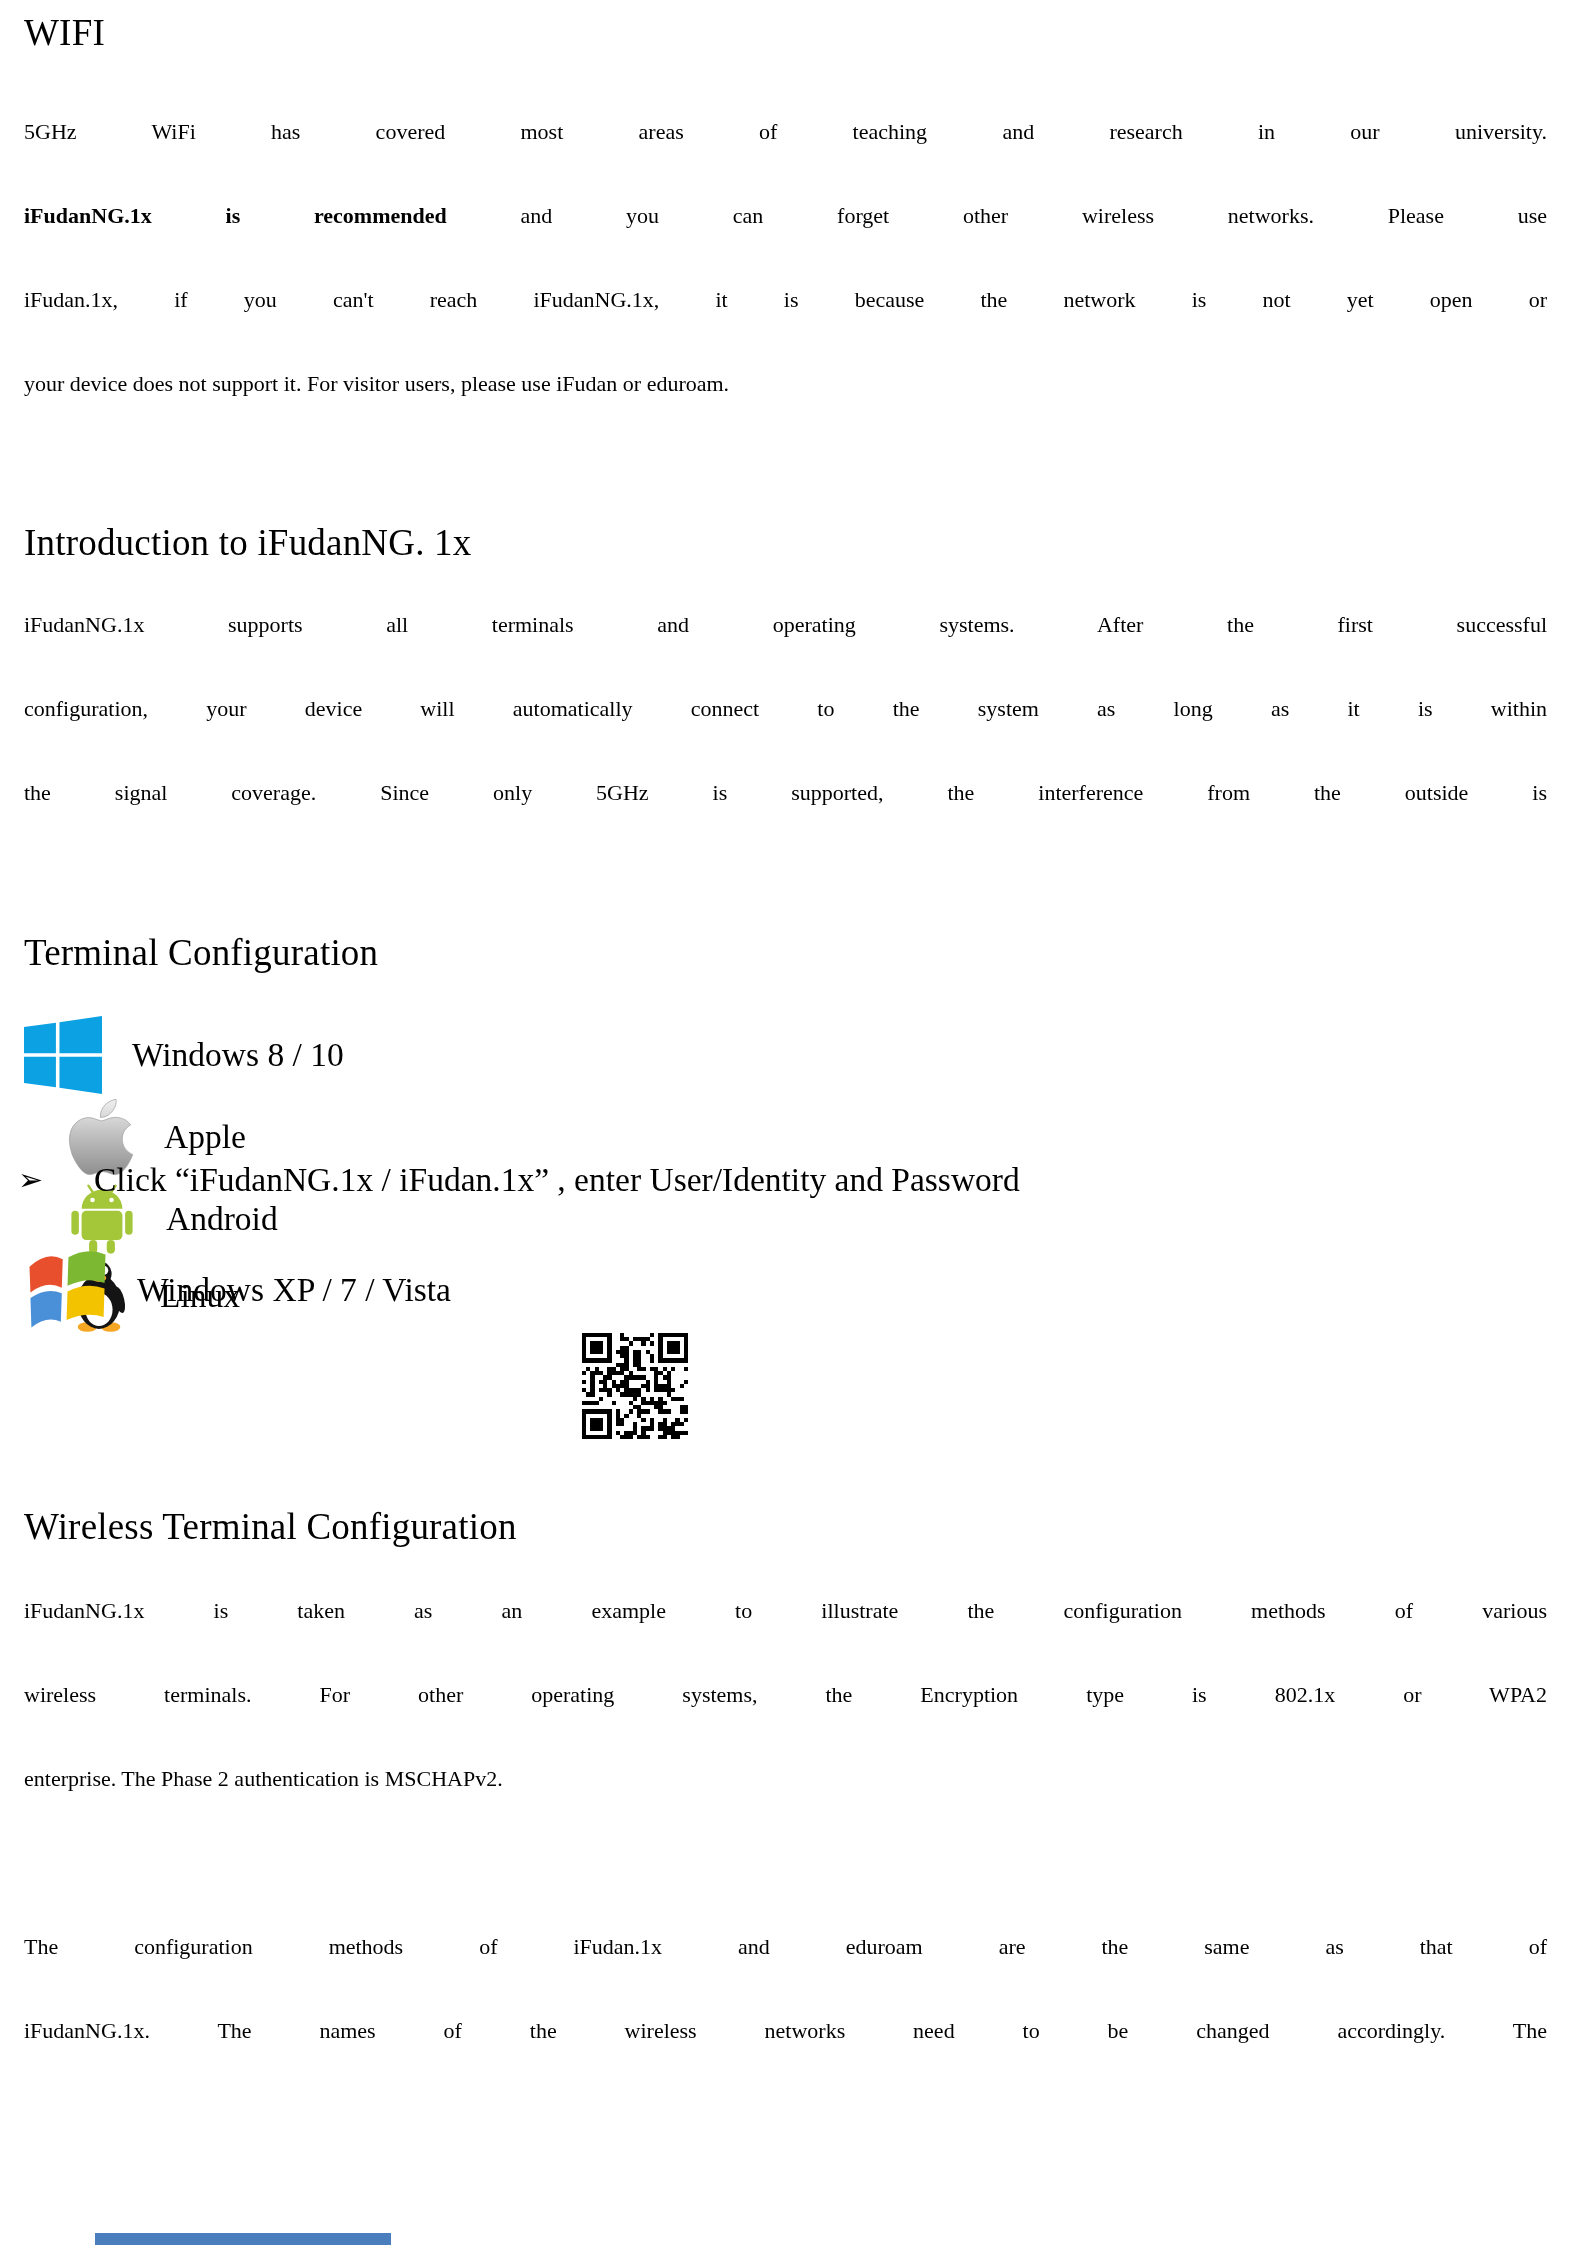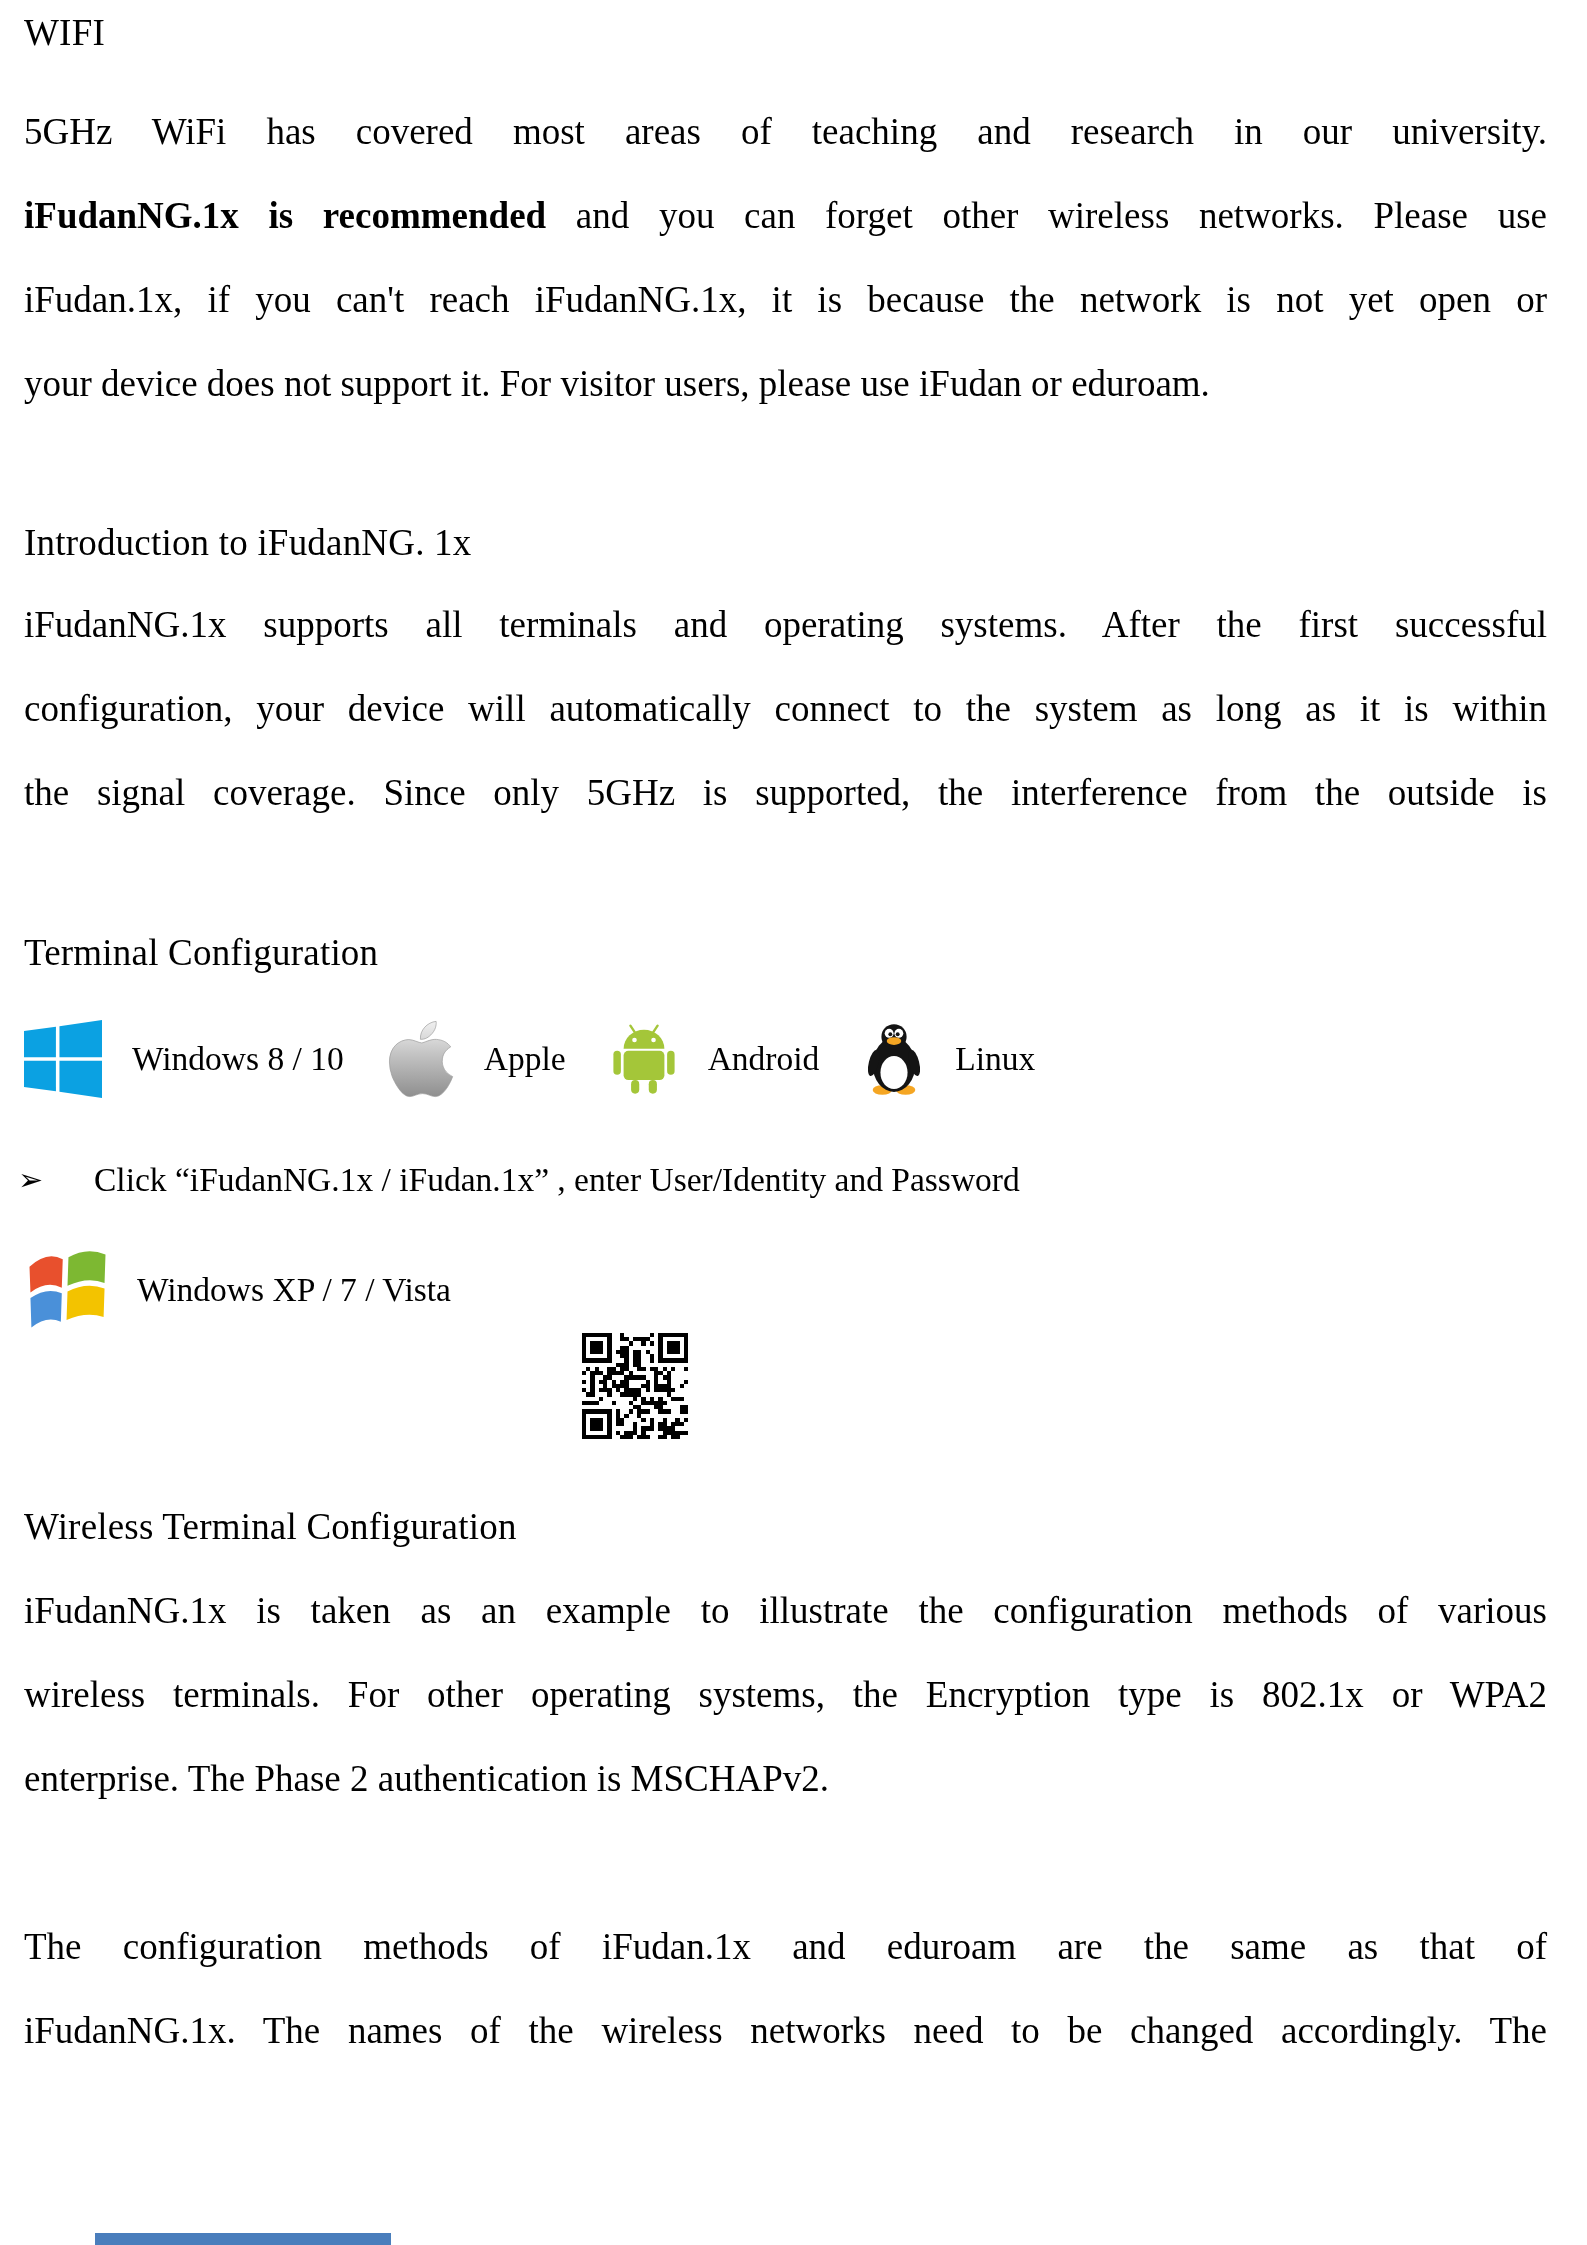--- a/index.html
+++ b/index.html
@@ -5,31 +5,31 @@
   html,body{margin:0;padding:0;}
   body{
     width:1587px;height:2245px;position:relative;overflow:hidden;
     background:#ffffff;color:#000;
     font-family:"Liberation Serif", serif;
   }
   .doc{padding:10px 40px 0 24px;}
   .heading{font-weight:normal;font-size:37px;line-height:46px;letter-spacing:.2px;}
   .para{margin:0;}
   .jline{
-    font-size:37px;line-height:84px;
+    font-size:22px;line-height:84px;
     text-align:justify;text-align-last:justify;
     white-space:normal;
   }
   .jline.last{text-align:justify;text-align-last:left;}
   #h-wifi{margin-top:0;}
   #p1{margin-top:34px;}
   #h-intro{margin-top:94px;}
   #p2{margin-top:17px;}
   #h-term{margin-top:95px;}
-  .os-row{margin-top:40px;height:86px;display:flex;align-items:center;}
+  .os-row{margin-top:40px;height:86px;display:flex;align-items:flex-start;flex-direction:column;}
   .os-item{display:flex;align-items:center;}
   .os-item + .os-item{margin-left:44px;}
   .os-icon{display:inline-flex;align-items:center;justify-content:center;}
   .os-label{font-size:33.5px;margin-left:30px;white-space:nowrap;}
   .bullet-row{margin-top:46px;display:flex;align-items:center;line-height:64px;}
   .bullet-marker{
     font-family:"DejaVu Sans", sans-serif;font-size:30px;
     width:76px;flex:0 0 76px;margin-left:-6px;
   }
   .bullet-text{font-size:33.5px;white-space:nowrap;}

